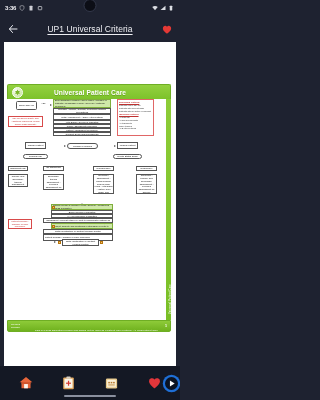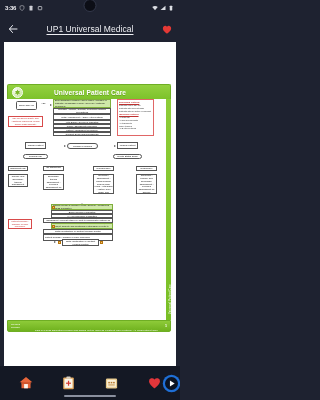--- a/index.html
+++ b/index.html
@@ -167,21 +167,21 @@
       <svg class="sb-ic" viewBox="0 0 24 24">
           <rect x="7" y="3" width="10" height="19" rx="1.6" fill="#eceef3"></rect>
         </svg>
     </div>
   </div>
 
   <div class="appbar">
     <svg class="back-ic" viewBox="0 0 24 24">
       <path d="M20 12H5M11 5l-6 7 6 7" fill="none" stroke="#eceef3" stroke-width="2" stroke-linecap="round" stroke-linejoin="round"></path>
     </svg>
-    <div class="app-title">UP1 Universal Medical</div>
+    <div class="app-title">UP1 Universal Criteria</div>
     <svg class="fav-ic" viewBox="0 0 24 24">
       <path d="M12 21s-9-5.6-9-11.4A5 5 0 0 1 12 6a5 5 0 0 1 9 3.6C21 15.4 12 21 12 21z" fill="#e53935"></path>
     </svg>
   </div>
 
   <div class="doc-wrap">
     <div class="doc-pad"></div>
 
     <div class="pc-head">
       <span class="pc-badge">

